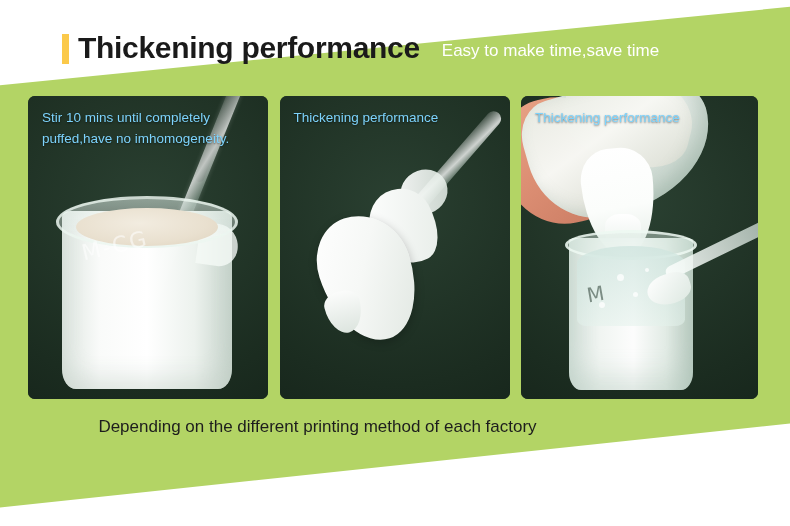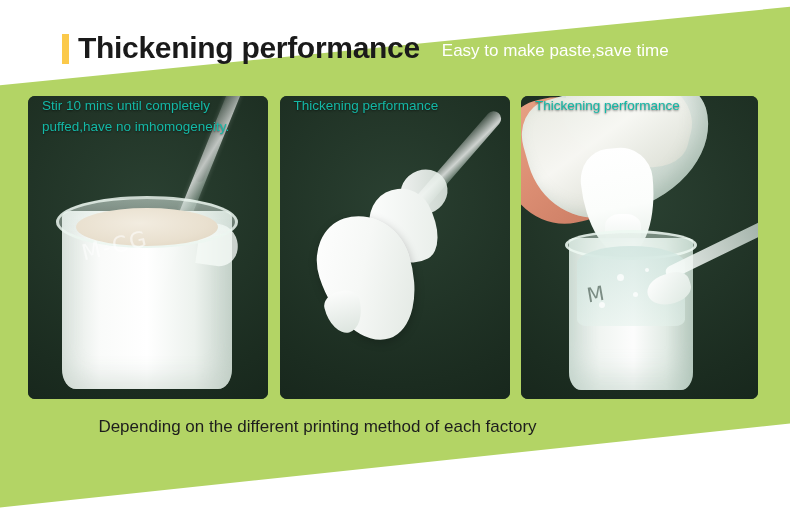--- a/index.html
+++ b/index.html
@@ -85,23 +85,23 @@
     overflow: hidden;
     background: #16291d;
   }
   .panel-1 { width: 240px; height: 303px; }
   .panel-2 { width: 230px; height: 303px; }
   .panel-3 { width: 237px; height: 303px; }
 
   .panel-caption {
     position: absolute;
     left: 14px;
-    top: 0;
+    top: 12px;
     right: 10px;
-    color: #14b8a6;
+    color: #7dd3fc;
     font-size: 13.5px;
     line-height: 1.55;
     z-index: 5;
     text-shadow: 0 1px 2px rgba(0,0,0,0.55);
   }
 
   .photo {
     position: absolute;
     inset: 0;
     overflow: hidden;
@@ -385,21 +385,21 @@
 </head>
 <body>
 
 <div id="page">
 
   <div class="green-backdrop"></div>
 
   <div class="header">
     <div class="title-accent"></div>
     <div class="title-text">Thickening performance</div>
-    <div class="subtitle-text">Easy to make paste,save time</div>
+    <div class="subtitle-text">Easy to make time,save time</div>
   </div>
 
   <div class="panels">
 
     <div class="panel panel-1">
       <div class="photo">
         <div class="bg-dark-green"></div>
         <div class="p1-rod-dark"></div>
         <div class="p1-rod"></div>
         <div class="p1-beaker"></div>

